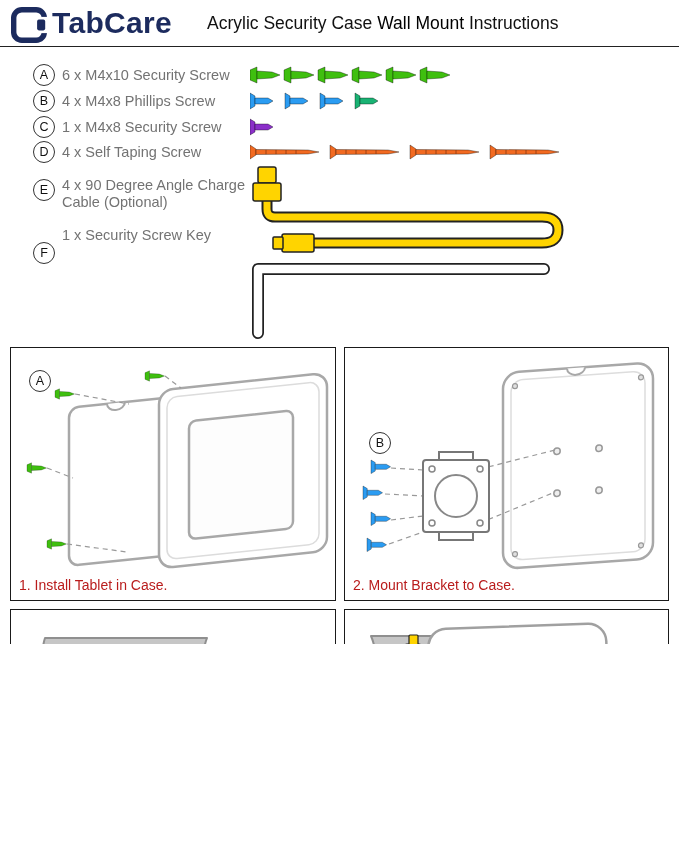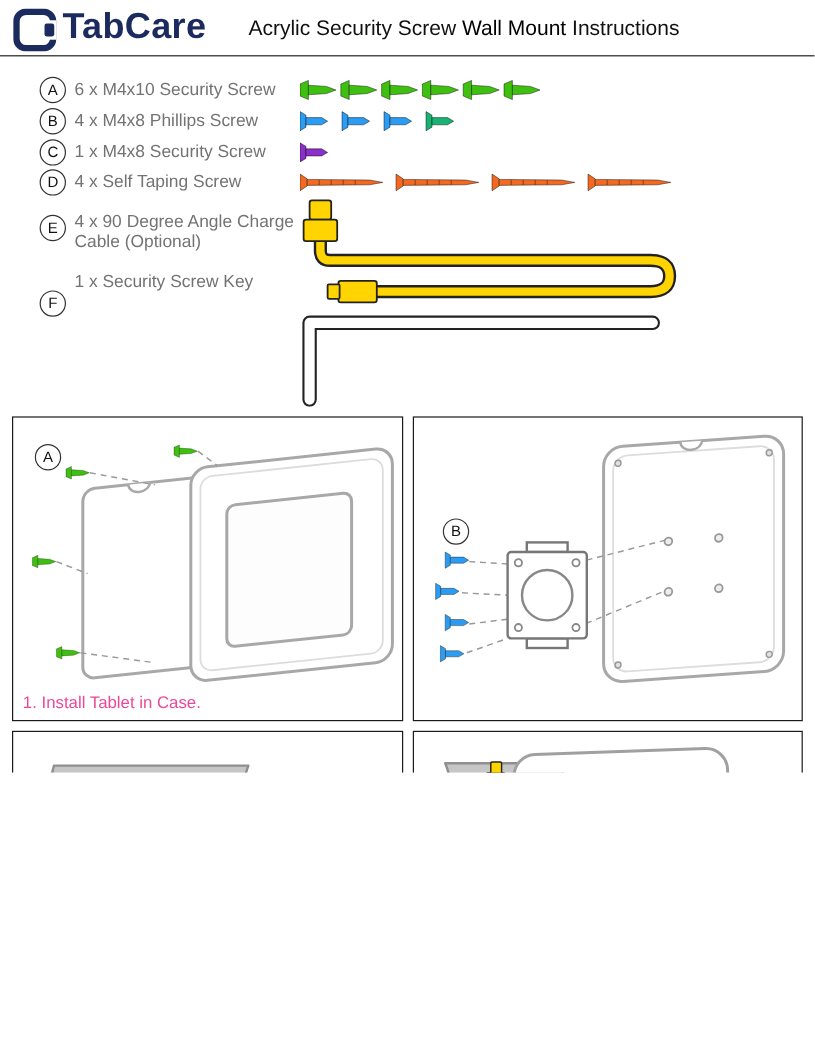--- a/index.html
+++ b/index.html
@@ -11,21 +11,21 @@
   .title{position:absolute;left:207px;top:13px;font-size:17.5px;color:#111;white-space:nowrap}
   .title .hl{color:#000000}
   .divider{position:absolute;left:0;top:46px;width:679px;border-top:1.6px solid #222}
   .badge{position:absolute;width:22px;height:22px;border:1.3px solid #333;border-radius:50%;
          background:#fff;display:flex;align-items:center;justify-content:center;
          font-size:12.5px;color:#111;z-index:3}
   .part-label{position:absolute;font-size:14.5px;color:#737373;line-height:17px}
   .icons{position:absolute}
   .panel{position:absolute;border:1.6px solid #1a1a1a;background:#fff;overflow:hidden}
   .panel svg.diagram{position:absolute;left:0;top:0}
-  .caption{position:absolute;left:8px;bottom:6px;font-size:14px;color:#ec4899;line-height:17px;z-index:2}
+  .caption{position:absolute;left:8px;bottom:6px;font-size:14px;color:#b91c1c;line-height:17px;z-index:2}
   .caption.tight{font-size:13px;white-space:nowrap}
   .caption.wrap{width:305px}
   .defs-hidden{position:absolute;width:0;height:0;overflow:hidden}
 </style>
 </head>
 <body>
 
 <svg class="defs-hidden" aria-hidden="true">
   <defs>
     <symbol id="screw-sec" viewBox="0 0 30 16" overflow="visible">
@@ -46,21 +46,21 @@
 
 <div class="page">
 
   <header>
     <svg class="abs" style="left:11px;top:7px" width="36" height="36" viewBox="0 0 40 40">
       <rect x="3" y="3" width="34" height="34" rx="9" fill="none" stroke="#1c2b5e" stroke-width="6"></rect>
       <rect x="26" y="11" width="14" height="18" fill="#fff"></rect>
       <rect x="29" y="14" width="9" height="12" rx="2" fill="#1c2b5e"></rect>
     </svg>
     <div class="brand">TabCare</div>
-    <div class="title"><span>Acrylic Security Screw </span><span class="hl">Wall Mount</span><span> Instructions</span></div>
+    <div class="title"><span>Acrylic Security Case </span><span class="hl">Wall Mount</span><span> Instructions</span></div>
     <div class="divider"></div>
   </header>
 
   <section>
 
     <div class="badge" style="left:33px;top:64px">A</div>
     <div class="part-label" style="left:62px;top:67px">6 x M4x10 Security Screw</div>
     <svg class="icons" style="left:250px;top:63px" width="205" height="24" viewBox="0 0 205 24">
       <use href="#screw-sec" x="0" y="4" width="30" height="16" style="color:#3fbf0f"></use>
       <use href="#screw-sec" x="34" y="4" width="30" height="16" style="color:#3fbf0f"></use>
@@ -183,20 +183,21 @@
             <use href="#screw-phil" x="0" y="0" width="24" height="16" style="color:#2b9cf2"></use>
           </g>
         <g transform="translate(26,164) scale(0.85)">
             <use href="#screw-phil" x="0" y="0" width="24" height="16" style="color:#2b9cf2"></use>
           </g>
         <g transform="translate(22,190) scale(0.85)">
             <use href="#screw-phil" x="0" y="0" width="24" height="16" style="color:#2b9cf2"></use>
           </g>
       </g>
     </svg>
+    <div class="caption">2. Mount Bracket to Case.</div>
   </section>
 
   <section class="panel" style="left:10px;top:609px;width:326px;height:246px">
     <div class="badge" style="left:210px;top:84px">D</div>
     <svg class="diagram" width="323" height="243" viewBox="0 0 323 243">
       <path d="M 34,28 L 196,28 C 184,58 208,90 192,122 C 178,152 202,182 190,210 L 38,210 C 52,182 22,150 38,120 C 52,90 24,58 34,28 Z" fill="#c6c6c6" stroke="#8f8f8f" stroke-width="2" stroke-linejoin="round"></path>
       <g transform="rotate(-2 122 122)">
         <rect x="86" y="80" width="74" height="84" rx="4" fill="#fff" stroke="#777" stroke-width="2"></rect>
         <circle cx="123" cy="122" r="19" fill="#c6c6c6" stroke="#888" stroke-width="1.8"></circle>
         <g fill="#fff" stroke="#888" stroke-width="1.5">

